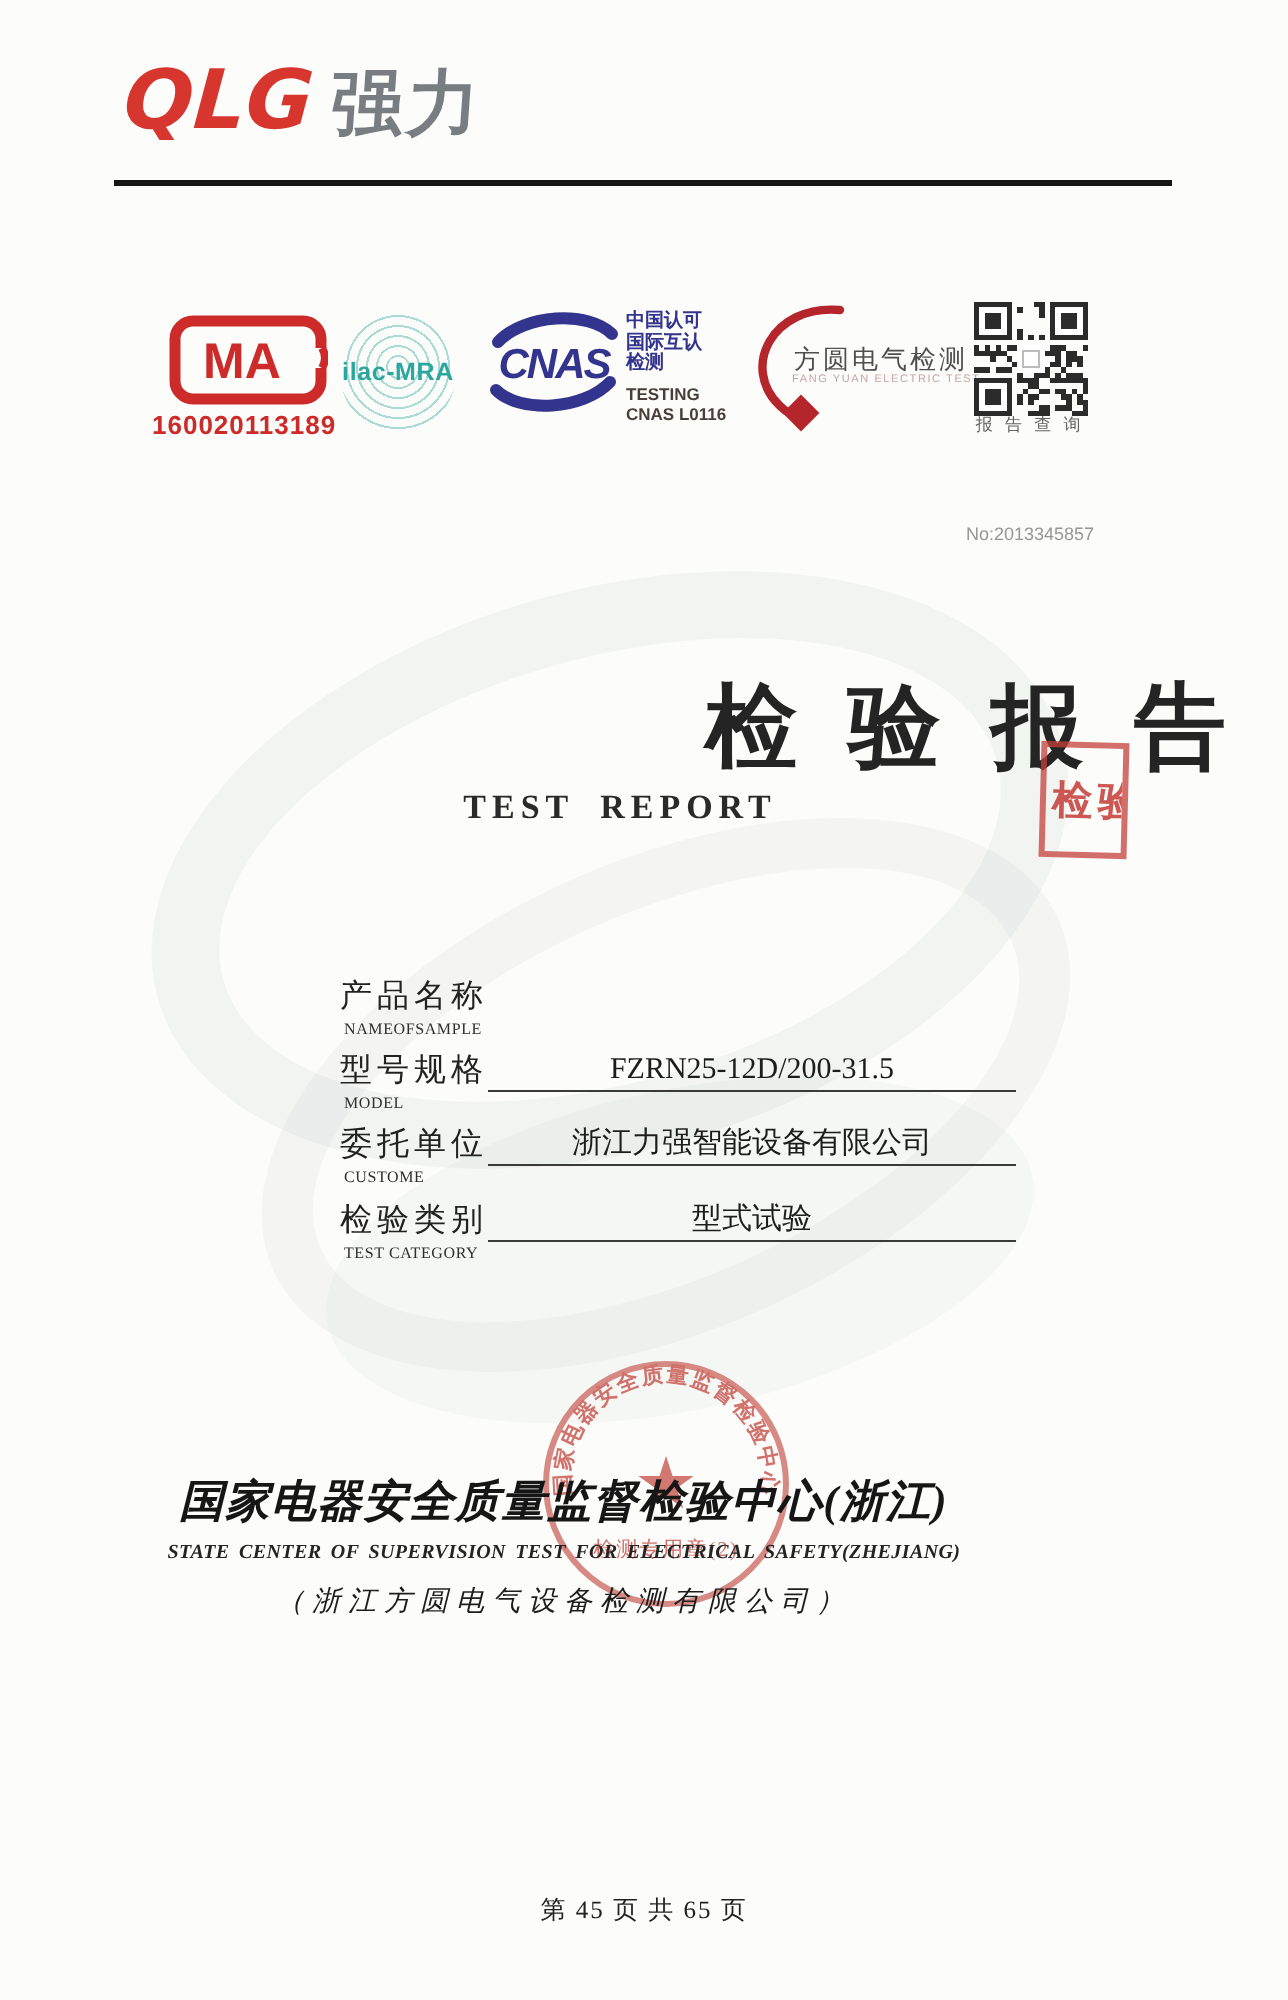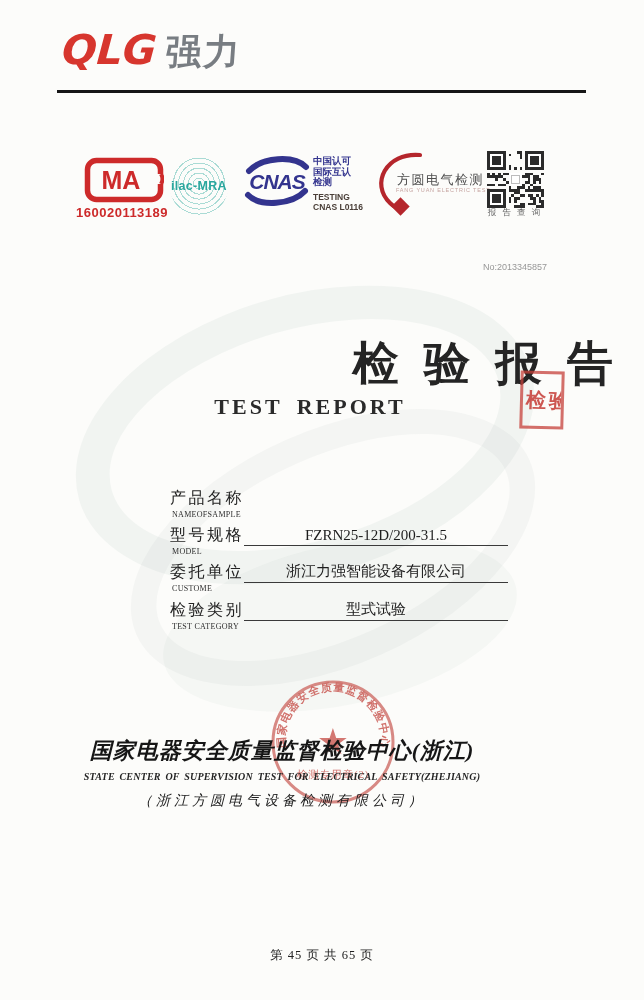--- a/index.html
+++ b/index.html
@@ -31,21 +31,21 @@
   .cnas-caps { position:absolute; left:313px; top:156px; line-height:10.5px; font-family:"Liberation Sans",sans-serif; }
   .cnas-caps .cn { font-size:9.5px; color:#33348e; font-weight:bold; }
   .cnas-caps .en { font-size:8.5px; color:#4a3f38; font-weight:bold; line-height:10px; }
   .cnas-caps .gap { height:4px; }
   .fy-name { position:absolute; left:397px; top:171px; font-size:13px; font-weight:normal; color:#4f4f4f; letter-spacing:1.5px; }
   .fy-sub  { position:absolute; left:396px; top:187px; font-size:5.5px; color:#c5a3a0; letter-spacing:.8px; font-family:"Liberation Sans",sans-serif; }
   .qr-caption { position:absolute; left:485px; top:207px; width:60px; text-align:center; font-size:8.5px; color:#666; letter-spacing:2px; }
   .qr-number  { position:absolute; left:478px; top:218px; width:74px; text-align:center; font-size:9px; color:#979797; font-family:"Liberation Sans",sans-serif;margin-top:44px; }
   
   .title-cn { position:absolute; left:0; top:333px; width:620px; text-align:right; font-size:46px; font-weight:bold; letter-spacing:7px; color:#242424; }
-  .title-en { position:absolute; left:0; top:394px; width:620px; text-align:center; font-size:22px; font-weight:bold; letter-spacing:3px; word-spacing:6px; color:#2a2a2a; }
+  .title-en { position:absolute; left:0; top:394px; width:620px; text-align:center; font-size:17px; font-weight:bold; letter-spacing:3px; word-spacing:6px; color:#2a2a2a; }
   .side-seal {
     position:absolute; left:520px; top:371px; width:44px; height:58px;
     border:3px solid rgba(198,64,58,.75); transform:rotate(1.5deg);
     display:flex; align-items:center; overflow:hidden;
     font-size:20px; font-weight:bold; color:rgba(198,64,58,.88); letter-spacing:3px;
     padding-left:3px; white-space:nowrap;
   }
   
   .fields { position:absolute; left:170px; top:488px; width:338px; }
   .field { margin-bottom:6px; }

